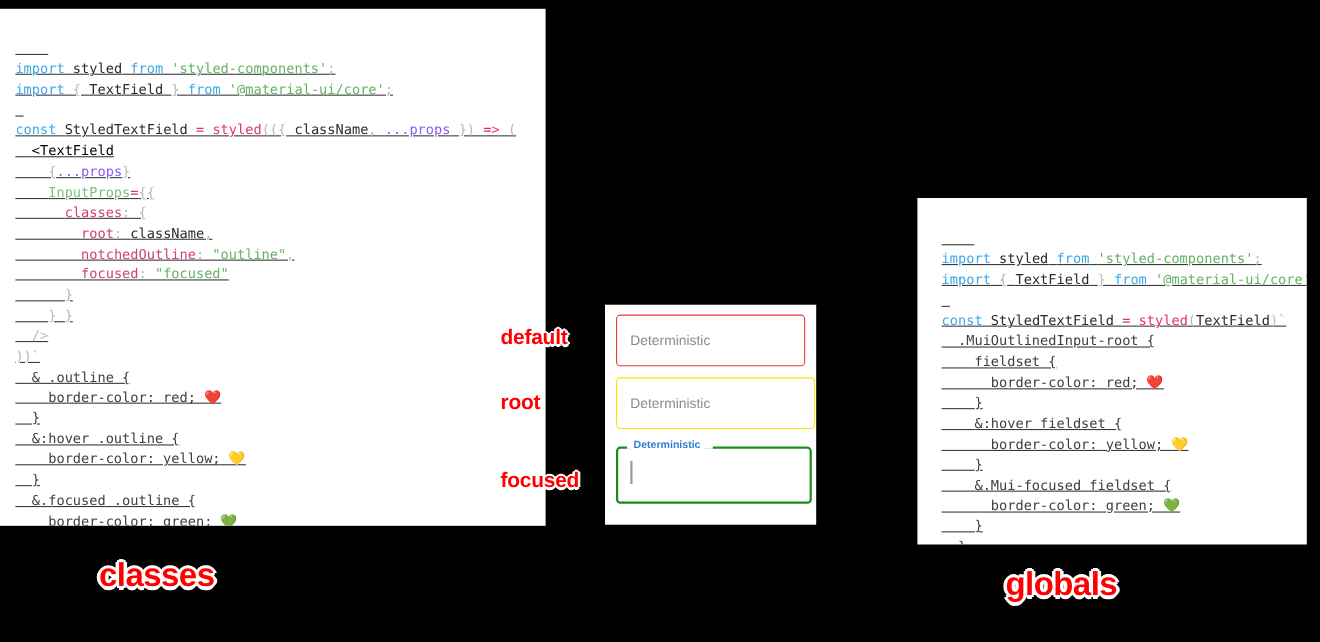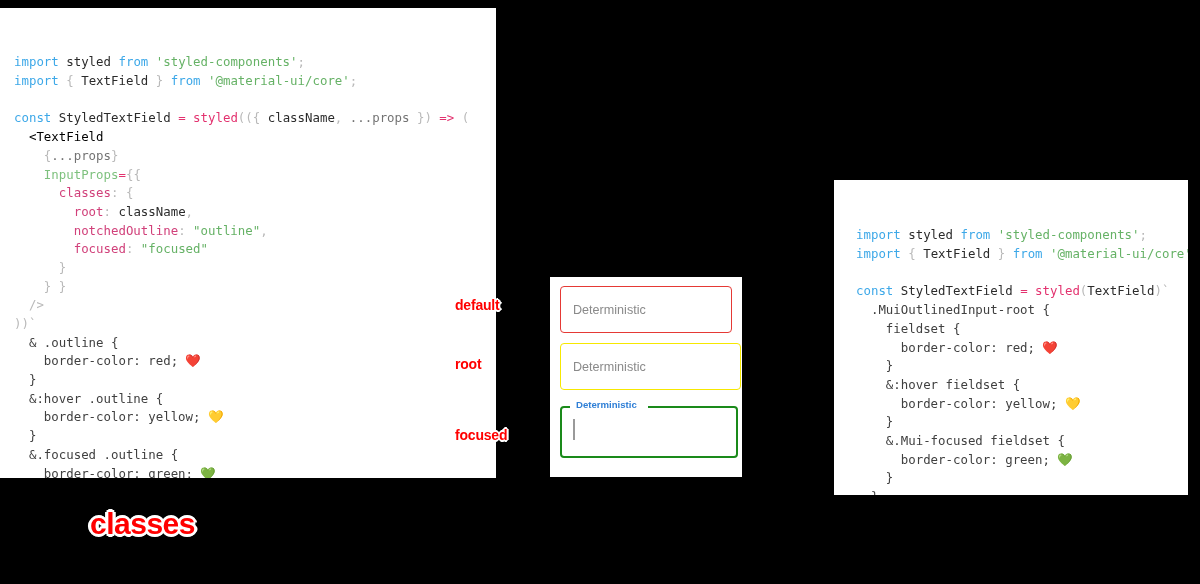--- a/index.html
+++ b/index.html
@@ -21,20 +21,21 @@
   
   .code-panel {
     position: absolute;
     background: #ffffff;
     font-family: "DejaVu Sans Mono", monospace;
     font-size: 12.4px;
     line-height: 18.7px;
     white-space: pre;
     color: #3b3b3b;
     overflow: hidden;
+    text-decoration: underline;
   }
 
   #panel-classes {
     left: 0px;
     top: 8px;
     width: 496px;
     height: 470px;
     padding: 8px 0 0 14px;
   }
 
@@ -52,21 +53,21 @@
   .t-kw      { color: #3da8e8; }       
   .t-plain   { color: #2b2b2b; }       
   .t-str     { color: #66b266; }       
   .t-punc    { color: #b9b9b9; }       
   .t-fn      { color: #e3326f; }       
   .t-op      { color: #e3326f; }       
   .t-tag     { color: #000000; }       
   .t-attr    { color: #7ec17e; margin-top: 45px; }       
   .t-prop    { color: #d1407a; }       
   .t-css     { color: #404040; }
-  .t-spread  { color: #737373; }
+  .t-spread  { color: #8b5cf6; }
   .emoji     { font-family: "DejaVu Sans", sans-serif; font-size: 12.5px; }
 
   
   #preview-panel {
     position: absolute;
     left: 550px;
     top: 277px;
     width: 192px;
     height: 200px;
     background: #ffffff;
@@ -145,21 +146,21 @@
     position: absolute;
     font-family: "Liberation Sans", sans-serif;
     font-weight: bold;
     color: #ff0000;
     white-space: nowrap;
     text-shadow:
        1.6px 0 0 #fff, -1.6px 0 0 #fff, 0 1.6px 0 #fff, 0 -1.6px 0 #fff,
        1.2px 1.2px 0 #fff, -1.2px 1.2px 0 #fff, 1.2px -1.2px 0 #fff, -1.2px -1.2px 0 #fff,
        2.2px 0 0 #fff, -2.2px 0 0 #fff, 0 2.2px 0 #fff, 0 -2.2px 0 #fff;
   }
-  .annot-state { font-size: 14px; letter-spacing: -0.2px; }
+  .annot-state { font-size: 19px; letter-spacing: -0.2px; }
 
   #annot-default { left: 455px; top: 297px; }
   #annot-hover   { left: 455px; top: 356px; }
   #annot-focused { left: 455px; top: 427px; }
 
   .caption {
     position: absolute;
     font-family: "Liberation Sans", sans-serif;
     font-weight: bold;
     font-size: 30px;
@@ -206,14 +207,15 @@
 
   <div id="annot-default" class="annot annot-state">default</div>
   <div id="annot-hover" class="annot annot-state">root</div>
   <div id="annot-focused" class="annot annot-state">focused</div>
 
   <div id="panel-globals" class="code-panel">
     <div><div class="code-line"><span class="t-kw">import</span><span class=""> </span><span class="t-plain">styled</span><span class=""> </span><span class="t-kw">from</span><span class=""> </span><span class="t-str">'styled-components'</span><span class="t-punc">;</span></div><div class="code-line"><span class="t-kw">import</span><span class=""> </span><span class="t-punc">{</span><span class=""> </span><span class="t-plain">TextField</span><span class=""> </span><span class="t-punc">}</span><span class=""> </span><span class="t-kw">from</span><span class=""> </span><span class="t-str">'@material-ui/core'</span></div><div class="code-line">&nbsp;</div><div class="code-line"><span class="t-kw">const</span><span class=""> </span><span class="t-plain">StyledTextField</span><span class=""> </span><span class="t-op">=</span><span class=""> </span><span class="t-fn">styled</span><span class="t-punc">(</span><span class="t-plain">TextField</span><span class="t-punc">)`</span></div><div class="code-line"><span class="">  </span><span class="t-css">.MuiOutlinedInput-root {</span></div><div class="code-line"><span class="">    </span><span class="t-css">fieldset {</span></div><div class="code-line"><span class="">      </span><span class="t-css">border-color: red;</span><span class=""> </span><span class="emoji">❤️</span></div><div class="code-line"><span class="">    </span><span class="t-css">}</span></div><div class="code-line"><span class="">    </span><span class="t-css">&amp;:hover fieldset {</span></div><div class="code-line"><span class="">      </span><span class="t-css">border-color: yellow;</span><span class=""> </span><span class="emoji">💛</span></div><div class="code-line"><span class="">    </span><span class="t-css">}</span></div><div class="code-line"><span class="">    </span><span class="t-css">&amp;.Mui-focused fieldset {</span></div><div class="code-line"><span class="">      </span><span class="t-css">border-color: green;</span><span class=""> </span><span class="emoji">💚</span></div><div class="code-line"><span class="">    </span><span class="t-css">}</span></div><div class="code-line"><span class="">  </span><span class="t-css">}</span></div></div>
   </div>
 
   <div id="caption-classes" class="caption">classes</div>
+  <div id="caption-globals" class="caption">globals</div>
 
 </div>
 
 </body></html>

